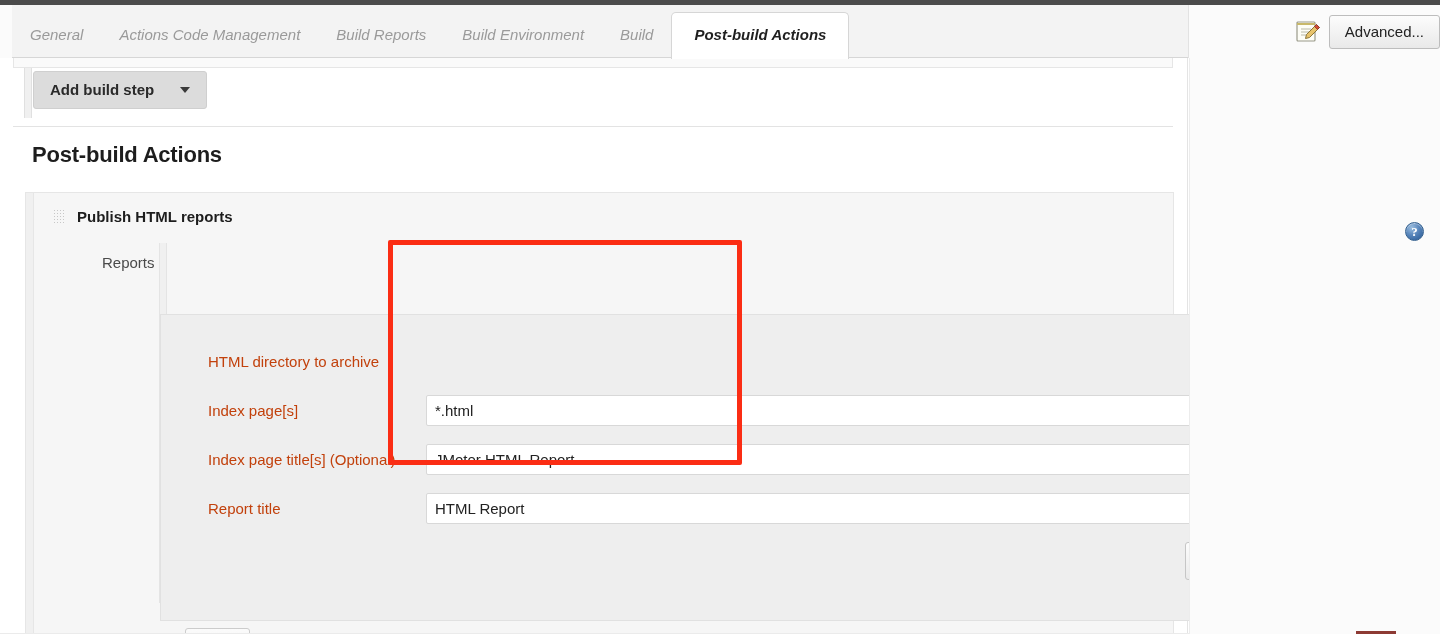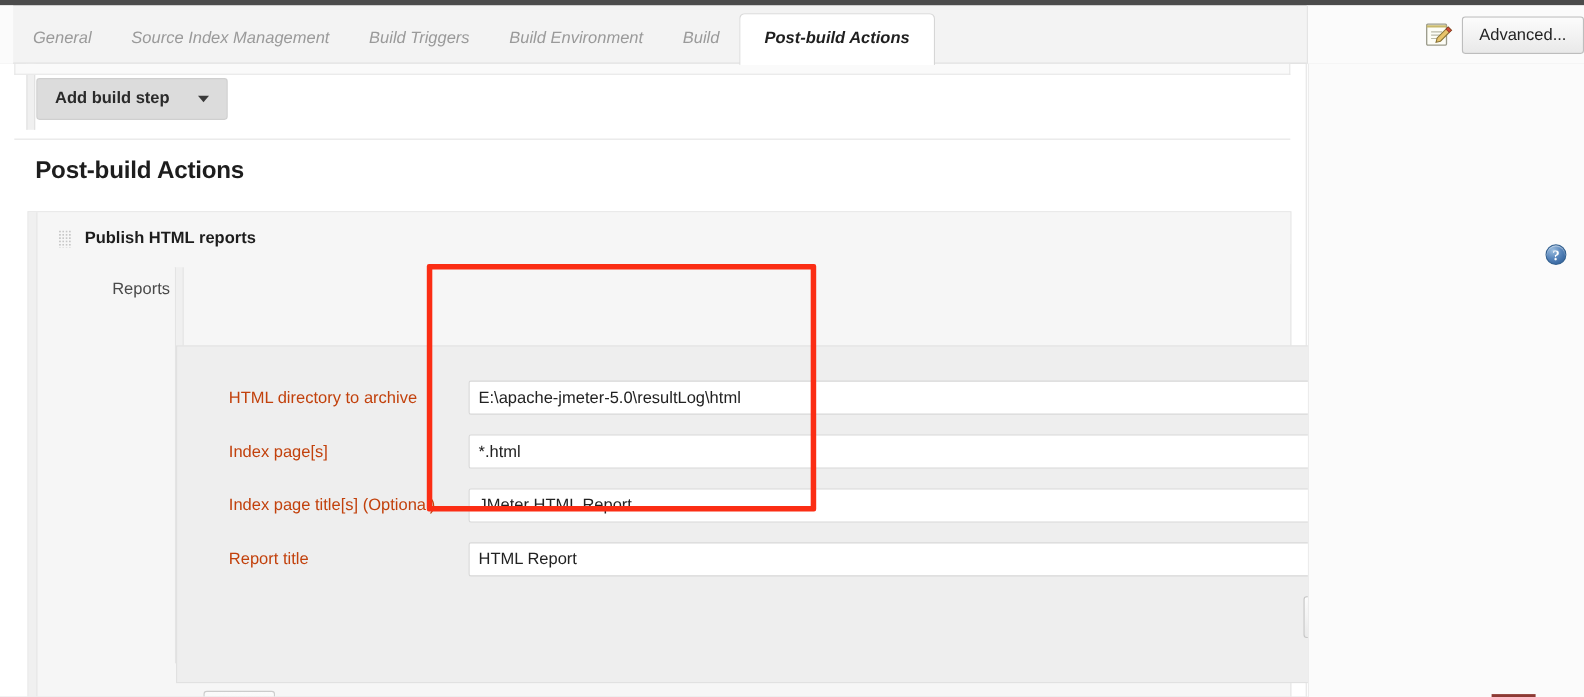--- a/index.html
+++ b/index.html
@@ -268,22 +268,22 @@
 
 <div id="root">
 
   <div class="top-strip"></div>
 
   <div class="tabbar">
     <div class="tabbar-left-edge"></div>
 
     <div class="tabs">
       <div class="tab">General</div>
-      <div class="tab">Source Index Management</div>
-      <div class="tab">Build Triggers</div>
+      <div class="tab">Actions Code Management</div>
+      <div class="tab">Build Reports</div>
       <div class="tab">Build Environment</div>
       <div class="tab">Build</div>
       <div class="tab active">Post-build Actions</div>
     </div>
 
     <div class="tab-right">
       <span class="notepad-icon">
         <svg width="26" height="24" viewBox="0 0 26 24" aria-hidden="true">
           <rect x="2" y="2" width="18" height="19" rx="1" fill="#fdfdf6" stroke="#9a9a8a" stroke-width="1.2"></rect>
           <path d="M2 4h18" stroke="#c8b86a" stroke-width="2"></path>
@@ -320,21 +320,20 @@
         <span class="block-head-title">Publish HTML reports</span>
       </div>
 
       <div class="reports-label">Reports</div>
       <div class="inner-grip"></div>
 
       <div class="inner-panel">
 
         <div class="frow" style="top:22px;">
           <span class="flabel">HTML directory to archive</span>
-          <input class="ftext" type="text" value="E:\apache-jmeter-5.0\resultLog\html" style="">
         </div>
 
         <div class="frow" style="top:120px;">
           <span class="flabel">Index page title[s] (Optional)</span>
           <input class="ftext" type="text" value="JMeter HTML Report" style="">
         </div>
 
         <div class="frow" style="top:71px;">
           <span class="flabel">Index page[s]</span>
           <input class="ftext" type="text" value="*.html" style="">

